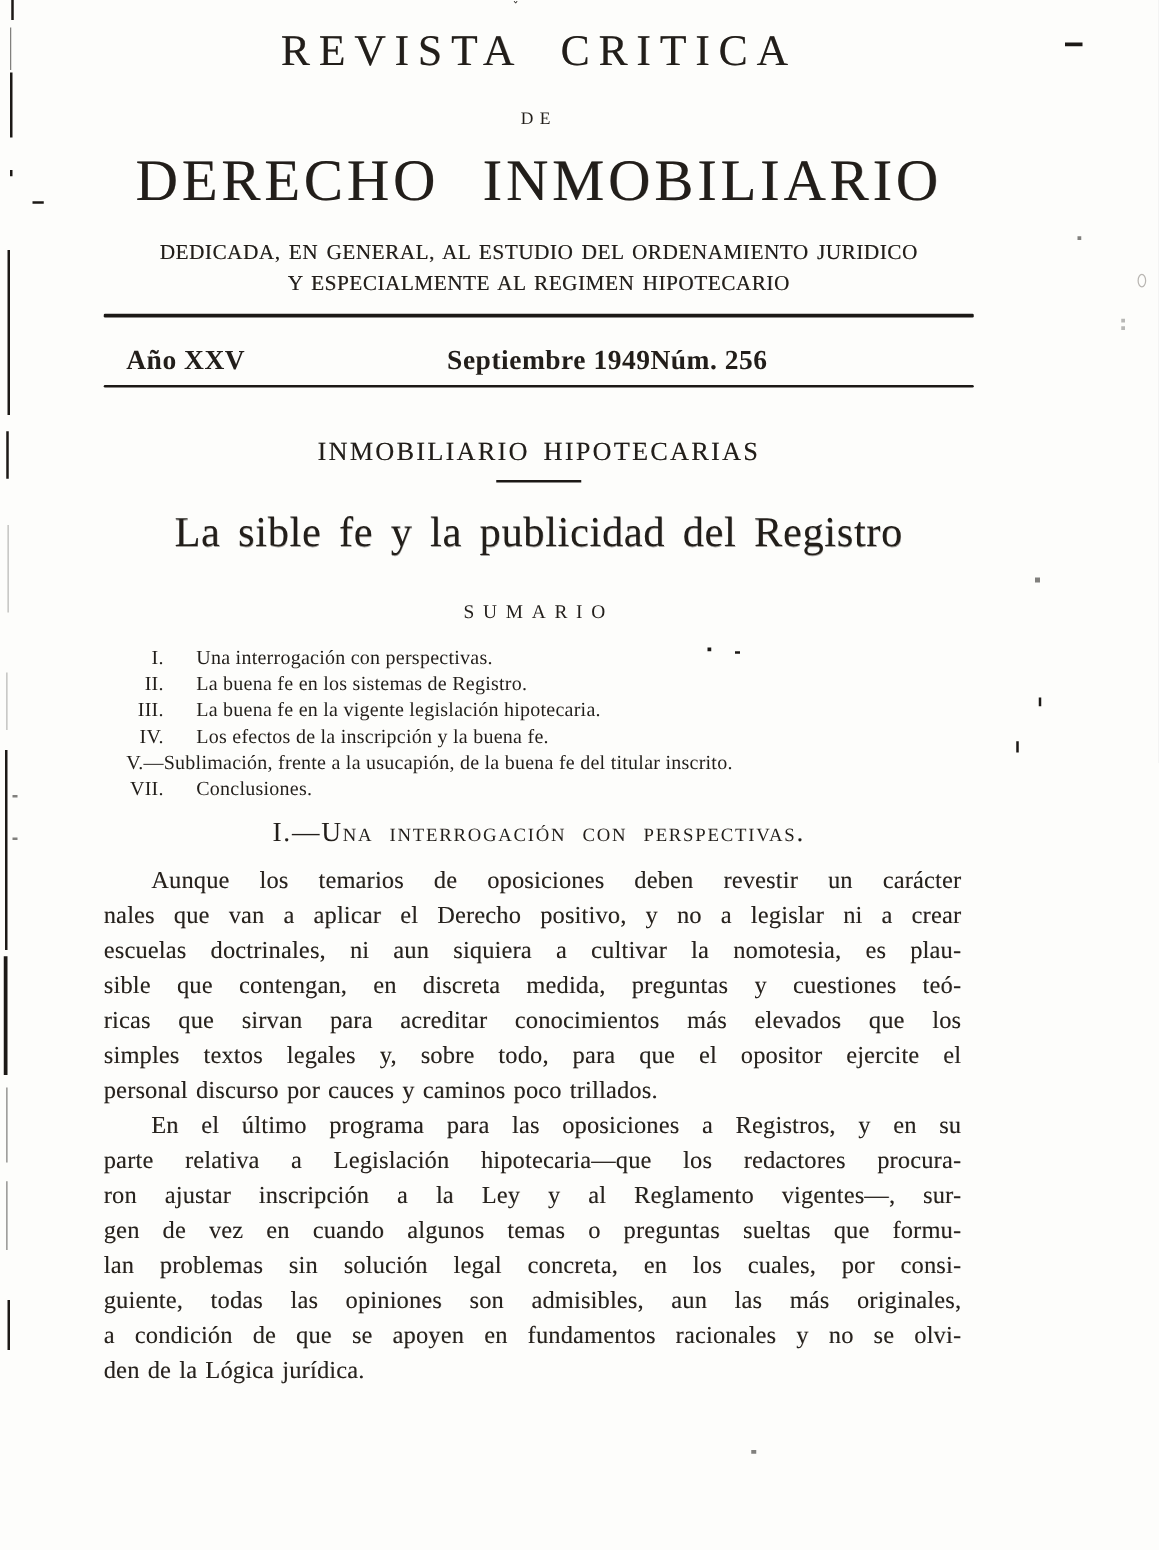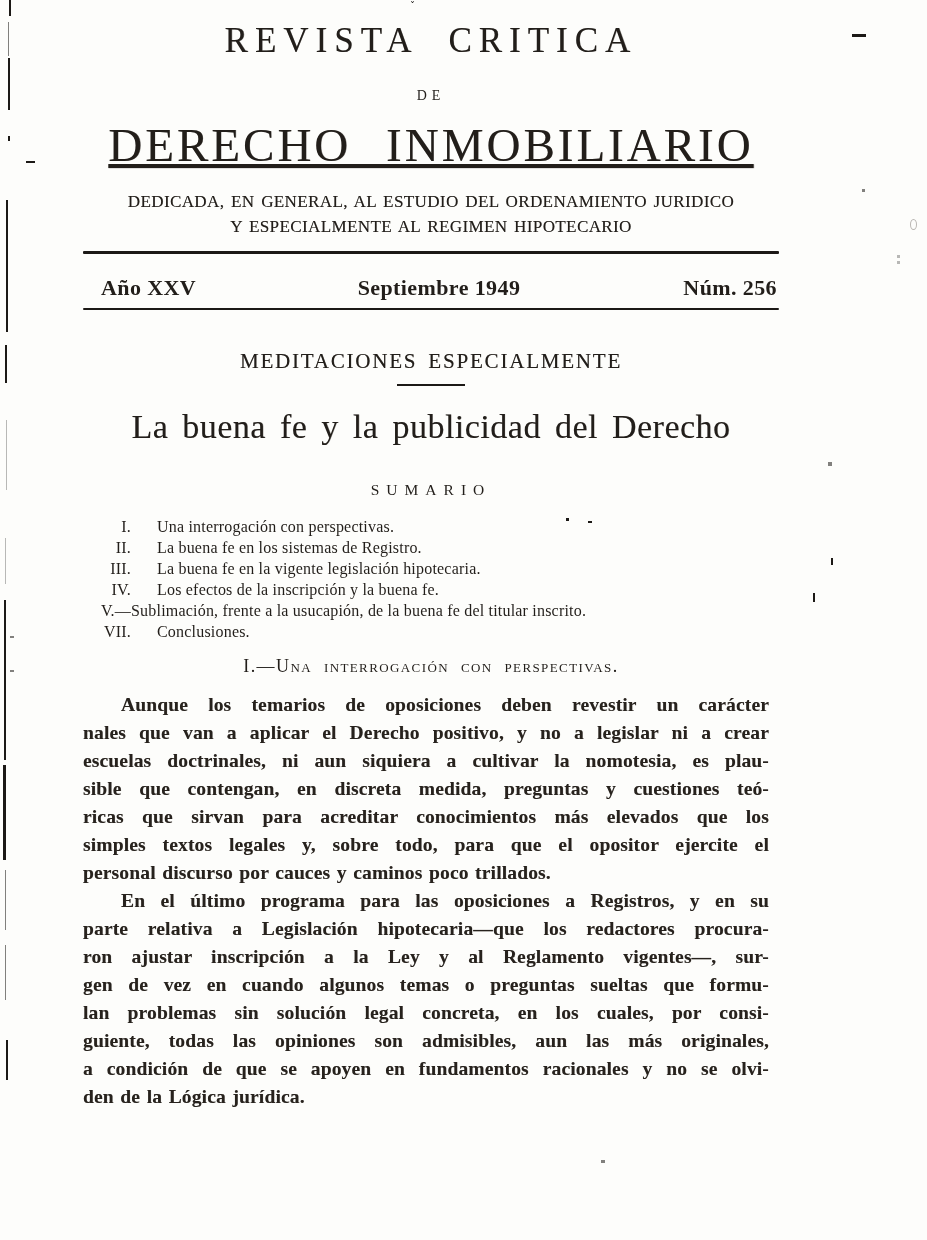--- a/index.html
+++ b/index.html
@@ -23,40 +23,39 @@
   }
   .m-conn{
     margin-top:28px;text-align:center;
     font-size:14px;line-height:16px;letter-spacing:5px;
   }
   .m-title2{
     margin-top:16px;text-align:center;
     font-size:47px;line-height:50px;
     letter-spacing:3px;word-spacing:20px;
     text-shadow:0.3px 0.3px 0 rgba(30,25,20,.45);
-    text-decoration:underline;
   }
   .dedication{
     margin-top:20px;text-align:center;
     font-size:17px;line-height:24.5px;letter-spacing:.4px;word-spacing:2px;
     text-shadow:0.25px 0.25px 0 rgba(30,25,20,.5);
   }
   .rule{
     margin-top:12px;height:2.5px;background:#1c1916;border-radius:1px;
   }
   .rule.r2{margin-top:5px;}
   .issue-row{
     margin-top:19px;
     display:grid;grid-template-columns:1fr auto 1fr;align-items:baseline;
     font-size:22px;line-height:30px;font-weight:700;letter-spacing:.4px;
     padding-left:18px;padding-right:2px;
   }
   .issue-row .left{text-align:left;}
   .issue-row .center{text-align:center;}
-  .issue-row .right{text-align:right;}
+  .issue-row .right{text-align:left;}
   
   .series{
     margin-top:38px;text-align:center;
     font-size:21px;line-height:26px;letter-spacing:1.8px;word-spacing:4px;
     text-shadow:0.25px 0.25px 0 rgba(30,25,20,.5);
   }
   .shortrule{
     margin:10px auto 0 auto;width:68px;height:2px;background:#1c1916;
   }
   .article-title{
@@ -75,25 +74,25 @@
     font-size:16px;line-height:21px;letter-spacing:.2px;
   }
   .sum-num{
     width:48px;text-align:right;flex:0 0 48px;white-space:nowrap;
   }
   .sum-text{margin-left:26px;white-space:nowrap;}
   .sum-row.dash .sum-text{margin-left:0px;}
   
   .sect-head{
     margin-top:12px;text-align:center;
-    font-size:18px;line-height:24px;letter-spacing:1.4px;word-spacing:6px;
+    font-size:22px;line-height:24px;letter-spacing:1.4px;word-spacing:6px;
   }
   .sect-head .sc{font-variant:small-caps;}
   
-  .para{width:686px;font-weight:bold;}
+  .para{width:686px;}
   .para.first-para{margin-top:13px;}
   .pline{
     font-size:19.5px;line-height:28px;letter-spacing:.15px;word-spacing:1.5px;
     text-align:justify;text-align-last:justify;
     white-space:normal;
     color:#27221d;
     text-shadow:0.25px 0.25px 0 rgba(35,30,25,.35);
   }
   .pline.first{text-indent:38px;}
   .pline.last{text-align-last:left;}
@@ -129,24 +128,24 @@
     <div class="rule"></div>
 
     <div class="issue-row">
       <span class="left">Año XXV</span>
       <span class="center">Septiembre 1949</span>
       <span class="right">Núm. 256</span>
     </div>
 
     <div class="rule r2"></div>
 
-    <div class="series">MEDITACIONES ESPECIALMENTE</div>
+    <div class="series">INMOBILIARIO HIPOTECARIAS</div>
     <div class="shortrule"></div>
 
-    <h1 class="article-title" style="margin:20px 0 0 0;">La buena fe y la publicidad del Derecho</h1>
+    <h1 class="article-title" style="margin:20px 0 0 0;">La sible fe y la publicidad del Registro</h1>
 
     <div class="sum-label">SUMARIO</div>
 
     <div class="sum-list">
       <div class="sum-row">
         <span class="sum-num">I.</span>
         <span class="sum-text">Una interrogación con perspectivas.</span>
       </div>
       <div class="sum-row">
         <span class="sum-num">II.</span>

